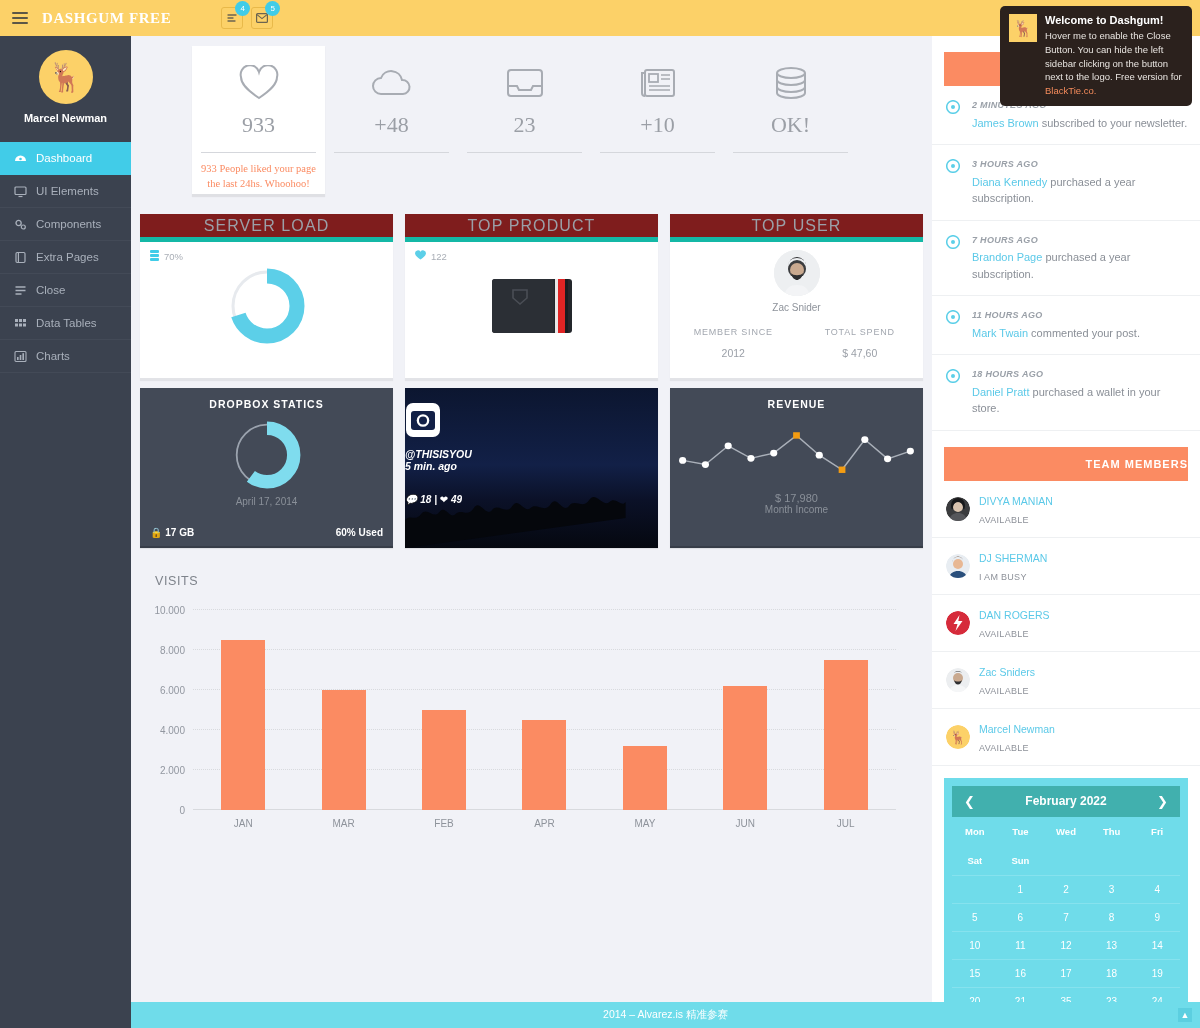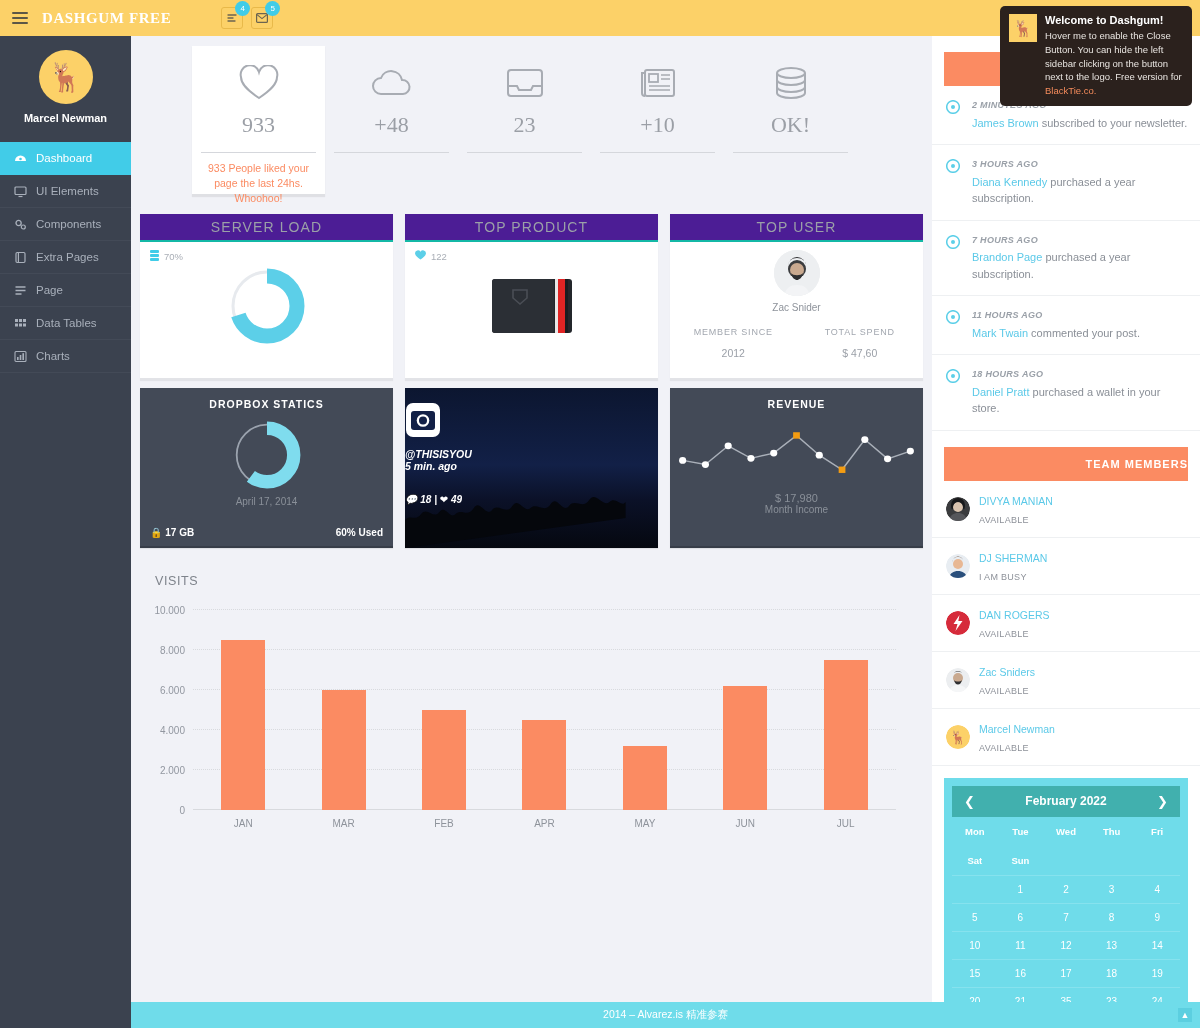--- a/index.html
+++ b/index.html
@@ -61,29 +61,29 @@
 
   
   .statrow { display: flex; padding: 0 0 0 55px; height: 160px; }
   .statcell { width: 133px; text-align: center; padding-top: 14px; position: relative; }
   .statcell.first { background: #fff; padding: 14px 8px 10px; width: 133px;
     box-shadow: 0 1px 1px rgba(0,0,0,.07); border-bottom: 2px solid #dfe0e4; height: 150px; }
   .stat-ico { height: 46px; display: flex; align-items: center; justify-content: center; }
   .stat-num { font-size: 22px; color: #9b9fa6; font-family: "Liberation Serif", serif;
     margin-top: 6px; }
   .stat-rule { width: 115px; height: 1px; background: #d5d7dc; margin: 14px auto 0; }
-  .stat-cap { color: #fb8b62; font-size: 10.5px; line-height: 1.45; margin-top: 8px; }
+  .stat-cap { color: #fb8b62; font-size: 10.5px; line-height: 1.45; margin-top: 8px; font-family: Liberation Serif, serif; }
 
   
   .panelrow { display: flex; gap: 12px; margin-top: 8px; padding: 0 3px; }
   .panel { flex: 1; background: #fff; box-shadow: 0 1px 1px rgba(0,0,0,.06);
     border-bottom: 2px solid #e2e3e7; }
-  .panel-head { height: 28px; background: #4c1d95; border-bottom: 2px solid #14b8a6;
+  .panel-head { height: 28px; background: #7f1d1d; border-bottom: 5px solid #14b8a6;
     display: flex; align-items: center; justify-content: center; color: #9ba0a8;
-    font-size: 14px; letter-spacing: 1.1px; }
+    font-size: 16px; letter-spacing: 1.1px; }
   .panel-body { height: 128px; position: relative; }
   .mini-tag { position: absolute; top: 8px; left: 10px; display: flex; align-items: center;
     gap: 5px; color: #a9aeb6; font-size: 9.5px; }
   .donut-wrap { display: flex; align-items: center; justify-content: center; height: 128px; }
   .product-img { display: flex; align-items: center; justify-content: center; height: 128px; }
 
   .user-av { width: 46px; height: 46px; border-radius: 50%; margin: 8px auto 0;
     background: #eceef0; overflow: hidden; }
   .user-name { text-align: center; color: #8e939b; font-size: 10px; margin-top: 6px; }
   .user-stats { display: flex; margin-top: 14px; }
@@ -258,21 +258,21 @@
       </div>
 
       <div class="nav-item">
         <span class="nav-ico">
             <svg width="13" height="13" viewBox="0 0 13 13">
               <g stroke="#a9b0bb" stroke-width="1.3">
                 <path d="M1.5 3h10M1.5 6.5h10M1.5 10h6"></path>
               </g>
             </svg>
           </span>
-        <span>Page</span>
+        <span>Close</span>
       </div>
 
       <div class="nav-item">
         <span class="nav-ico">
             <svg width="13" height="13" viewBox="0 0 13 13">
               <g fill="#a9b0bb">
                 <rect x="1" y="2" width="3" height="3"></rect>
                 <rect x="5" y="2" width="3" height="3"></rect>
                 <rect x="9" y="2" width="3" height="3"></rect>
                 <rect x="1" y="6.5" width="3" height="3"></rect>

